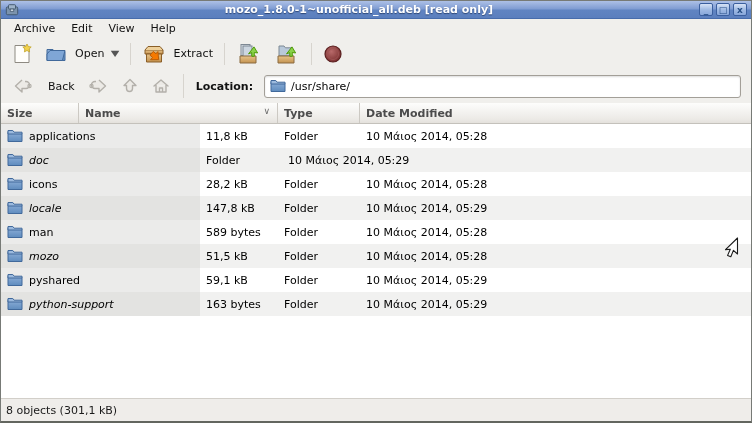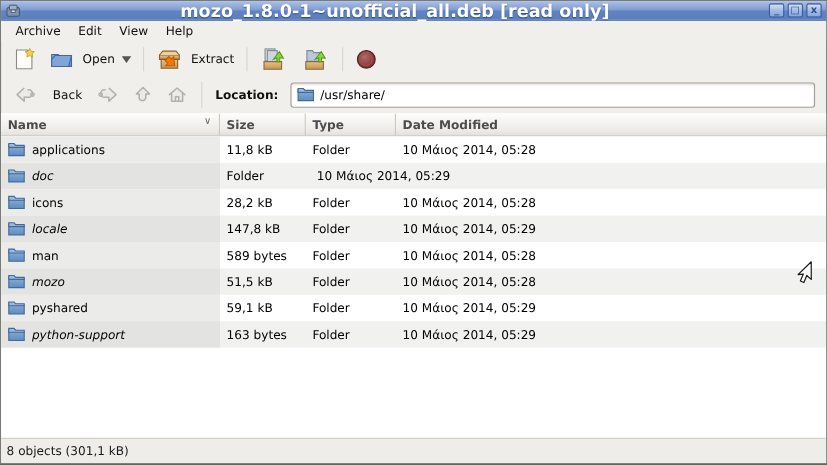--- a/index.html
+++ b/index.html
@@ -26,21 +26,21 @@
     background: linear-gradient(#b0c3e8 0%, #7f9cd3 50%, #placeholder 0);
     background: linear-gradient(to bottom, #adc0e6 0%, #7e9bd2 48%, #6084c2 52%, #placeholder 0);
     background: linear-gradient(to bottom, #adc0e6 0%, #7e9bd2 48%, #6084c2 52%, #5b7fbe 100%);
     border-bottom: 1px solid #476cab;
     display: flex; align-items: center;
     padding: 0 4px; gap: 4px;
   }
   .win-icon { width: 14px; height: 13px; flex: 0 0 auto; }
   .title-text {
     flex: 1; text-align: center;
-    color: #fff; font-weight: bold; font-size: 16px;
+    color: #fff; font-weight: bold; font-size: 11px;
     text-shadow: 0 1px 1px rgba(20,40,80,.65);
     white-space: nowrap; overflow: hidden;
   }
   .win-buttons { display: flex; gap: 3px; }
   .win-btn {
     width: 14px; height: 13px; border-radius: 2px;
     border: 1px solid #3b5f9e;
     background: linear-gradient(#d6e2f5, #9db8e2 55%, #88a7da);
     color: #274f86; font-size: 9px; line-height: 10px;
     display: flex; align-items: center; justify-content: center;
@@ -256,26 +256,26 @@
       <svg class="folder-svg" viewBox="0 0 16 16">
         <path d="M1 3.5 h5 l1.5 2 H15 v8 H1z" fill="url(#gfold)" stroke="#41699b"></path>
         <path d="M1 6 h14 v-1.8 H7.2 L5.8 2.5 H1z" fill="#9cbade" stroke="#41699b"></path>
       </svg>
       <span>/usr/share/</span>
     </div>
   </div>
 
   <div class="list-area">
     <div class="col-header">
+      <div class="hcell h-size">
+        <span>Size</span>
+      </div>
       <div class="hcell h-name">
         <span>Name</span>
         <span class="sort-arrow">∨</span>
-      </div>
-      <div class="hcell h-size">
-        <span>Size</span>
       </div>
       <div class="hcell h-type">
         <span>Type</span>
       </div>
       <div class="hcell h-date">
         <span>Date Modified</span>
       </div>
     </div>
     <div class="rows" id="rows">
   <div class="row">

